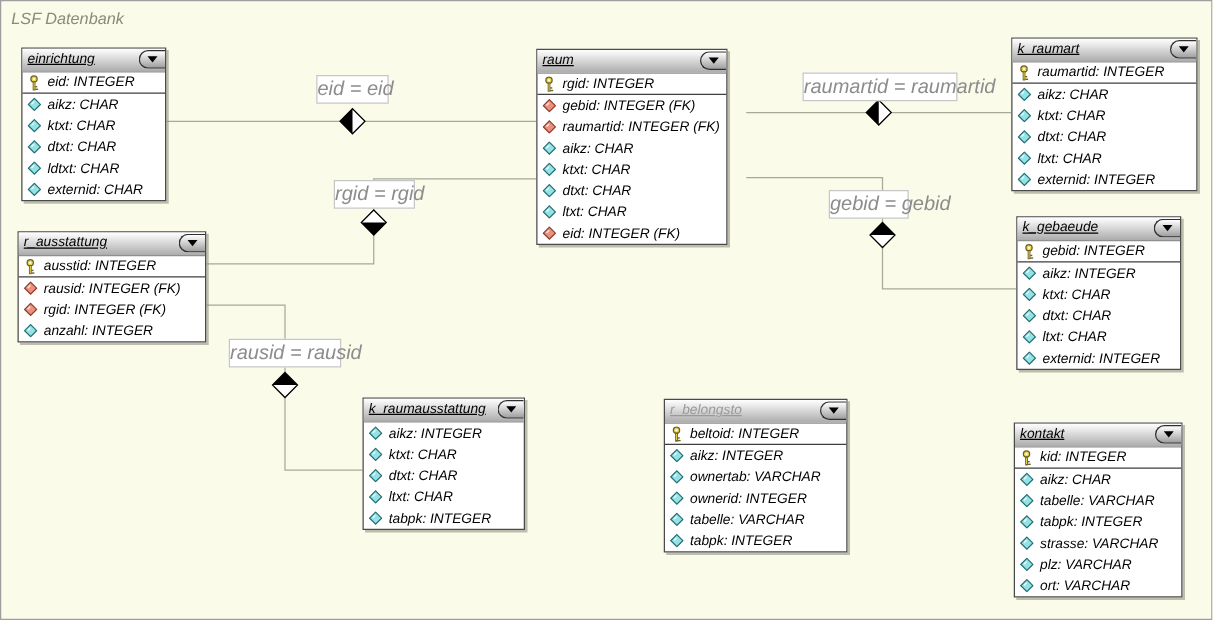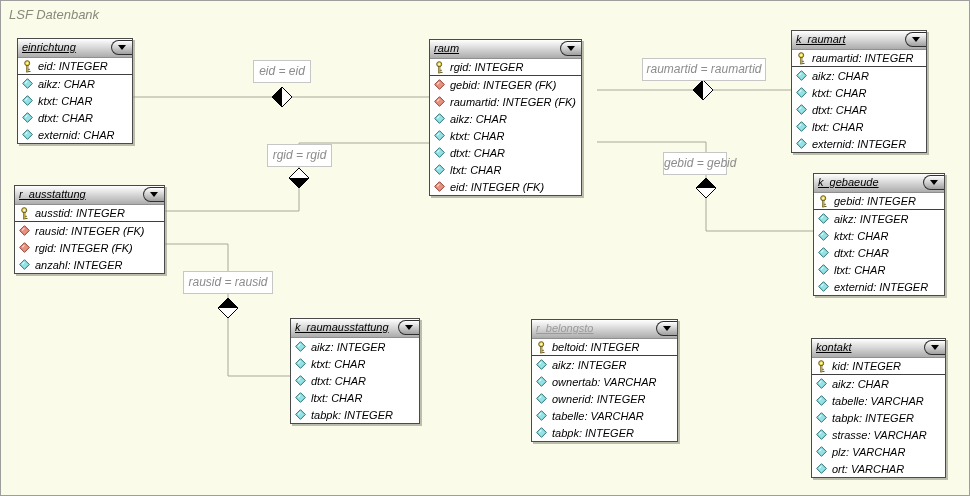--- a/index.html
+++ b/index.html
@@ -5,21 +5,21 @@
   html,body{margin:0;padding:0;background:#fff;}
   .canvas{
     position:relative;width:970px;height:496px;box-sizing:border-box;
     background:#FBFBEA;border:1px solid #9E9E9E;
     font-family:"Liberation Sans",sans-serif;overflow:hidden;font-style:italic;
   }
   .diagram-title{position:absolute;left:8px;top:6px;font-size:13px;color:#8A8A7C;z-index:2;}
   svg.wires{position:absolute;left:0;top:0;z-index:1;}
   .rel-label{
     position:absolute;z-index:2;background:#FFFFFF;border:1px solid #C6C6C6;
-    color:#8C8C8C;font-size:12px;height:23px;line-height:21px;text-align:center;
+    color:#8C8C8C;font-size:16px;height:23px;line-height:21px;text-align:center;
     box-sizing:border-box;white-space:nowrap;
   }
   .entity{
     position:absolute;z-index:3;background:#FFFFFF;border:1px solid #4A4A4A;
     box-shadow:2px 2px 0 rgba(138,138,120,.55);box-sizing:border-box;
   }
   .hdr{position:relative;height:18px;background:linear-gradient(#FFFFFF,#ACACAC);border-bottom:1px solid #8F8F8F;}
   .ttl{position:absolute;left:4px;top:2px;font-size:11px;color:#000;text-decoration:underline;white-space:nowrap;}
   .ttl.muted{color:#9A9A9A;}
   .hdr-btn{
@@ -119,20 +119,27 @@
             <polygon points="5.5,0.7 10.3,5.5 5.5,10.3 0.7,5.5" fill="#93E2E5" stroke="#256E72"></polygon>
             <polyline points="3.2,5.3 5.3,3.2" stroke="#FFFFFF" stroke-width="1.2" opacity="0.75" fill="none"></polyline>
           </svg>
           <span class="ftxt">dtxt: CHAR</span>
         </div>
         <div class="row">
           <svg class="fic" width="11" height="11" viewBox="0 0 11 11">
             <polygon points="5.5,0.7 10.3,5.5 5.5,10.3 0.7,5.5" fill="#93E2E5" stroke="#256E72"></polygon>
             <polyline points="3.2,5.3 5.3,3.2" stroke="#FFFFFF" stroke-width="1.2" opacity="0.75" fill="none"></polyline>
           </svg>
+          <span class="ftxt">ldtxt: CHAR</span>
+        </div>
+        <div class="row">
+          <svg class="fic" width="11" height="11" viewBox="0 0 11 11">
+            <polygon points="5.5,0.7 10.3,5.5 5.5,10.3 0.7,5.5" fill="#93E2E5" stroke="#256E72"></polygon>
+            <polyline points="3.2,5.3 5.3,3.2" stroke="#FFFFFF" stroke-width="1.2" opacity="0.75" fill="none"></polyline>
+          </svg>
           <span class="ftxt">externid: CHAR</span>
         </div>
       </div>
   </div>
 
   <div class="entity" style="left:428px;top:38px;width:153px">
     <div class="hdr">
       <span class="ttl">raum</span>
       <span class="hdr-btn">
           <span class="tri"></span>
@@ -194,21 +201,21 @@
         <div class="row">
           <svg class="fic" width="11" height="11" viewBox="0 0 11 11">
             <polygon points="5.5,0.7 10.3,5.5 5.5,10.3 0.7,5.5" fill="#E9907E" stroke="#8E3D2A"></polygon>
             <polyline points="3.2,5.3 5.3,3.2" stroke="#FFFFFF" stroke-width="1.2" opacity="0.75" fill="none"></polyline>
           </svg>
           <span class="ftxt">eid: INTEGER (FK)</span>
         </div>
       </div>
   </div>
 
-  <div class="entity" style="left:790px;top:29px;width:136px">
+  <div class="entity" style="left:808px;top:29px;width:149px">
     <div class="hdr">
       <span class="ttl">k_raumart</span>
       <span class="hdr-btn">
           <span class="tri"></span>
         </span>
     </div>
     <div class="rows">
         <div class="row pk">
           <svg class="fic" width="11" height="13" viewBox="0 0 11 13">
             <circle cx="5.2" cy="3.2" r="2.5" fill="#E9D64F" stroke="#6B5E1E"></circle>

